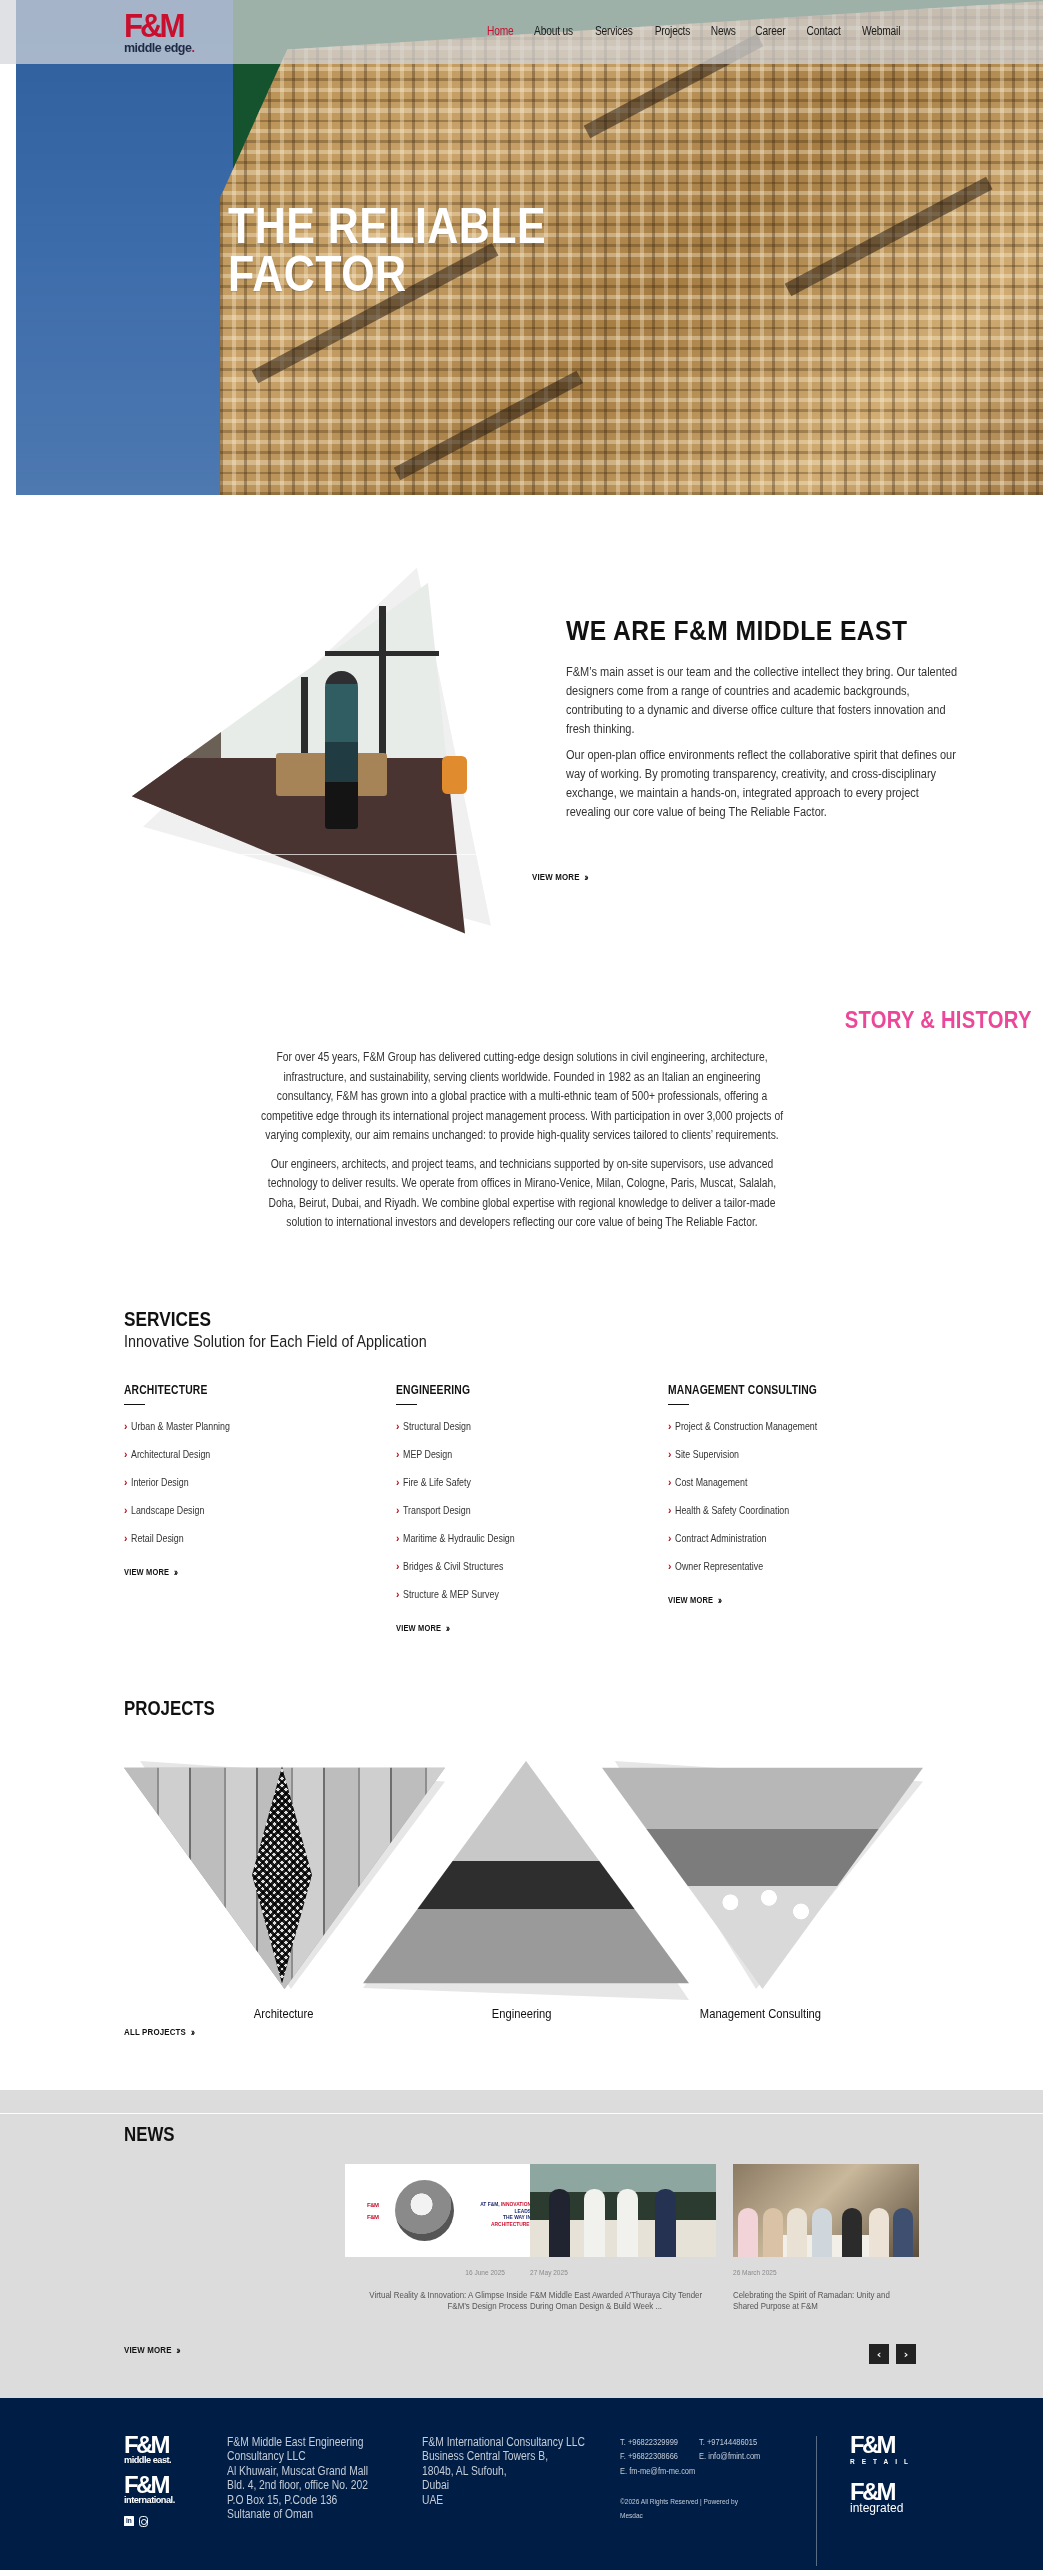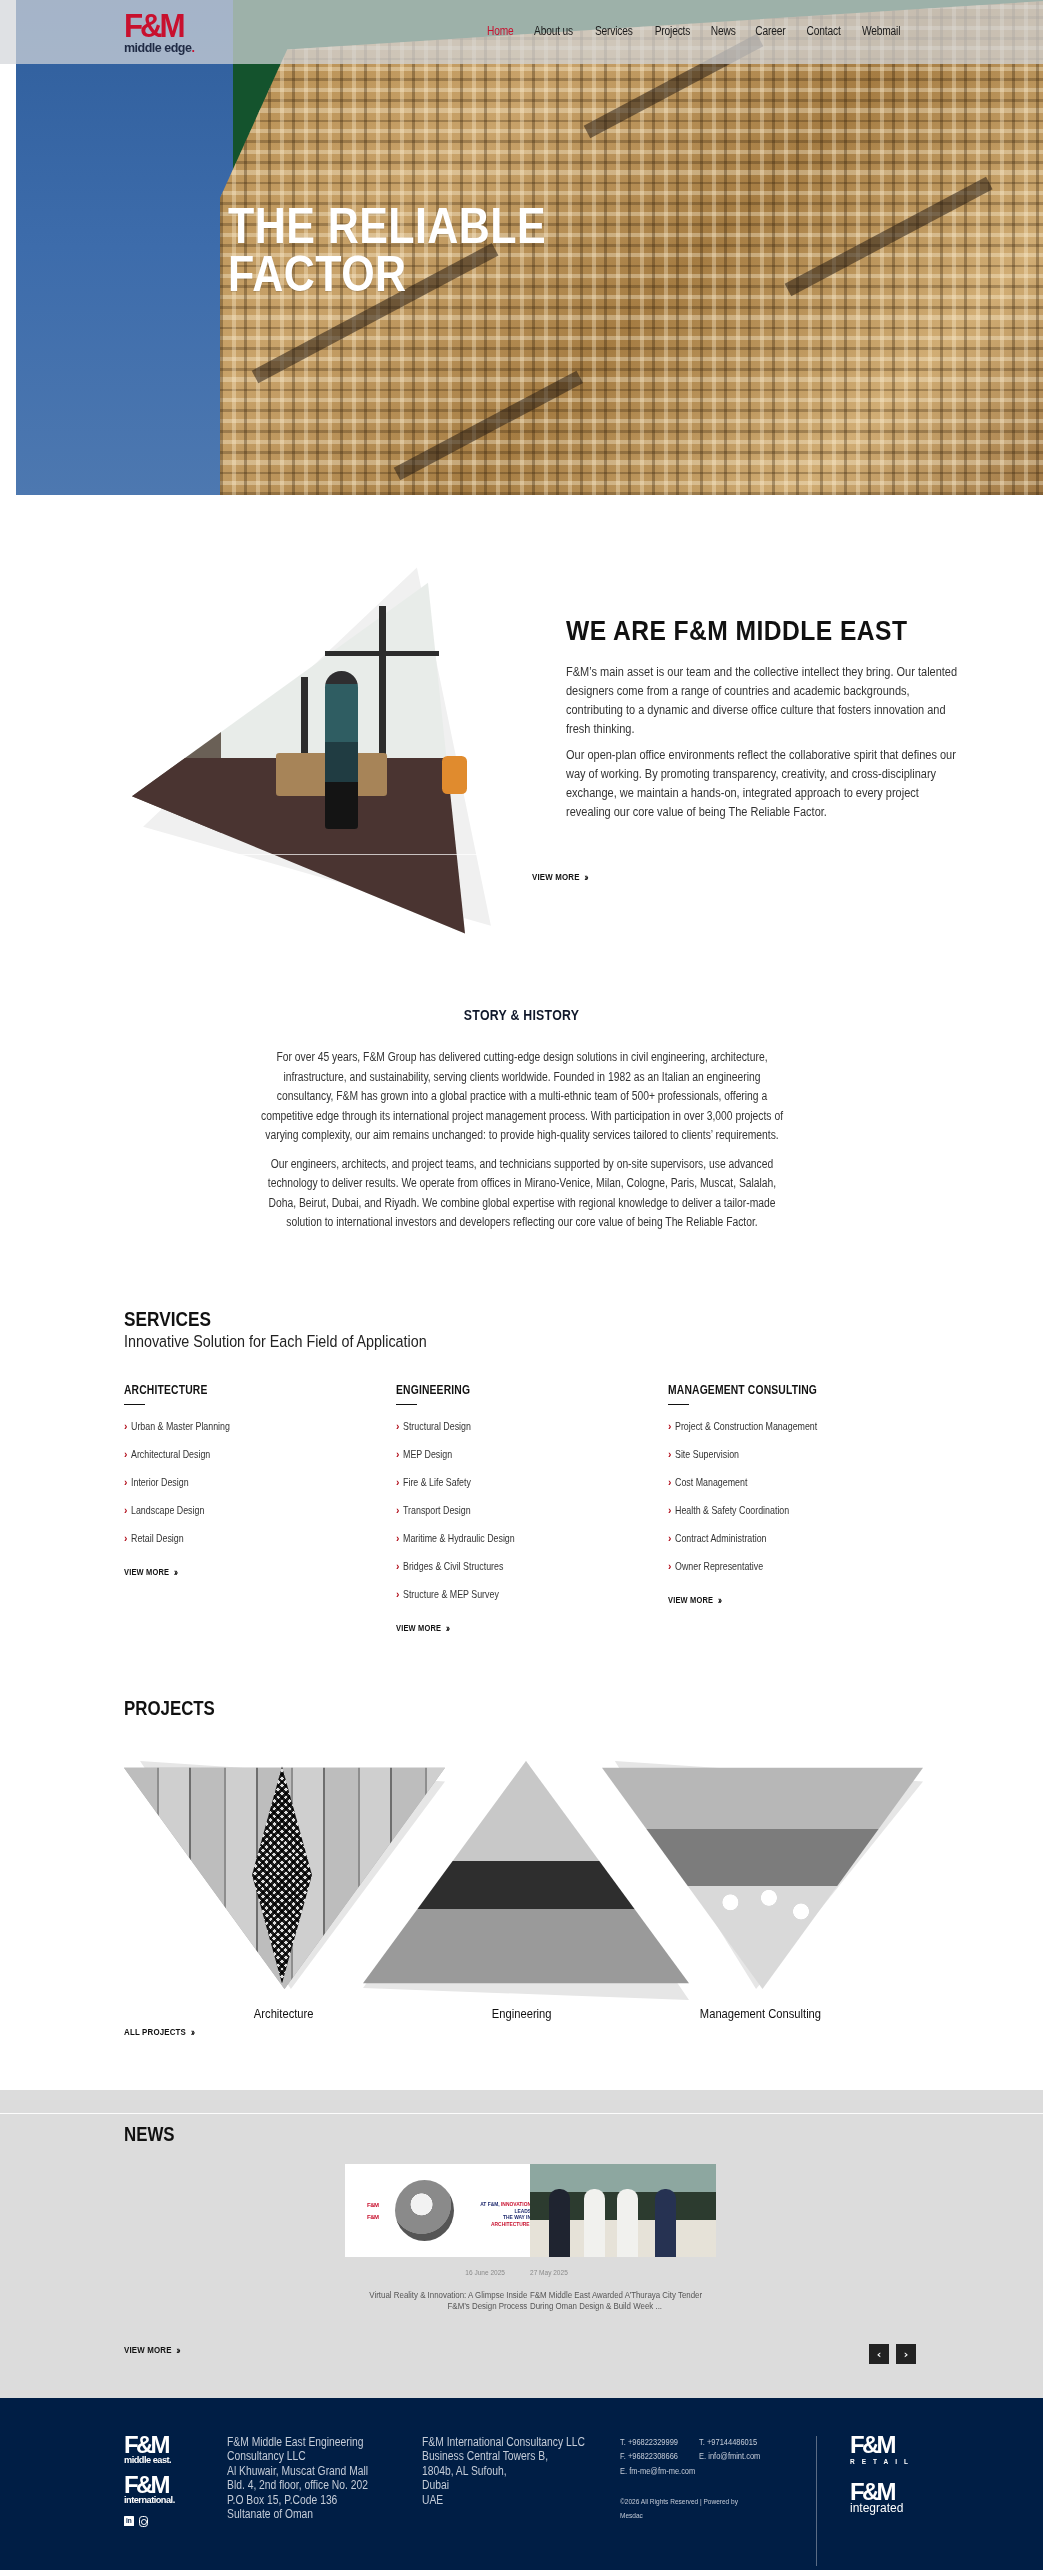--- a/index.html
+++ b/index.html
@@ -64,22 +64,22 @@
   .about-title { font-size: 28px; font-weight: 700; color: #111; letter-spacing: 0.5px; line-height: 34px;
                  transform: scaleX(0.88); transform-origin: left; white-space: nowrap; }
   .about-p { margin-top: 15px; font-size: 12.5px; line-height: 19px; color: #333; transform: scaleX(0.88); transform-origin: left; width: 446px; }
   .about-p + .about-p { margin-top: 6.5px; }
   .view-more { display: inline-flex; align-items: center; gap: 5.4px; font-size: 9.2px; font-weight: 700; color: #111;
                text-decoration: none; letter-spacing: 0.2px; transform: scaleX(0.86); transform-origin: left; }
   .view-more .chev { font-size: 11px; font-weight: 900; letter-spacing: -2.2px; }
   .about-vm { position: absolute; left: 532px; top: 871px; }
 
   
-  .story-title { position: absolute; left: 0; width: 1044px; top: 1007px; text-align: center;
-                 font-size: 14px; font-weight: 700; color: #0f172a; letter-spacing: 0.3px; }
+  .story-title { position: absolute; left: 0; width: 1044px; top: 1007px; text-align: right;
+                 font-size: 23px; font-weight: 700; color: #ec4899; letter-spacing: 0.3px; }
   .story-title span { display: inline-block; transform: scaleX(0.88); }
   .story-body { position: absolute; left: 261px; width: 522px; top: 1048px; text-align: center; }
   .story-body p { font-size: 12px; line-height: 19.6px; color: #333; transform: scaleX(0.86); transform-origin: center;
                   margin: 0 -43px; }
   .story-body p + p { margin-top: 8.7px; }
 
   
   .svc-title { position: absolute; left: 124px; top: 1308px; font-size: 19.6px; font-weight: 700; color: #111;
                transform: scaleX(0.88); transform-origin: left; }
   .svc-sub { position: absolute; left: 124px; top: 1332px; font-size: 16.3px; color: #222;
@@ -399,20 +399,34 @@
     <div class="news-img i3">
       <div class="ppl" style="left:19px;background:#1f2430"></div>
       <div class="ppl" style="left:54px;background:#f1f1ee"></div>
       <div class="ppl" style="left:87px;background:#f1f1ee"></div>
       <div class="ppl" style="left:125px;background:#263252"></div>
     </div>
     <div class="news-date">27 May 2025</div>
     <div class="news-head">F&amp;M Middle East Awarded A’Thuraya City Tender During Oman Design &amp; Build Week ...</div>
   </article>
 
+  <article class="news-card n4">
+    <div class="news-img i4">
+      <div class="table"></div>
+      <div class="ppl" style="left:5.4px;background:#f2d4d8"></div>
+      <div class="ppl" style="left:30px;background:#d9c2a5"></div>
+      <div class="ppl" style="left:54px;background:#e8e1d4"></div>
+      <div class="ppl" style="left:79px;background:#cfd6dc"></div>
+      <div class="ppl" style="left:109px;background:#2b2b2b"></div>
+      <div class="ppl" style="left:136px;background:#ece3d6"></div>
+      <div class="ppl" style="left:160px;background:#3e4f6f"></div>
+    </div>
+    <div class="news-date">26 March 2025</div>
+    <div class="news-head">Celebrating the Spirit of Ramadan: Unity and Shared Purpose at F&amp;M</div>
+  </article>
 
   <a class="view-more news-vm">
       <span>VIEW MORE</span>
       <span class="chev">››</span>
     </a>
 
   <div class="news-arrows">
     <button>‹</button>
     <button>›</button>
   </div>

